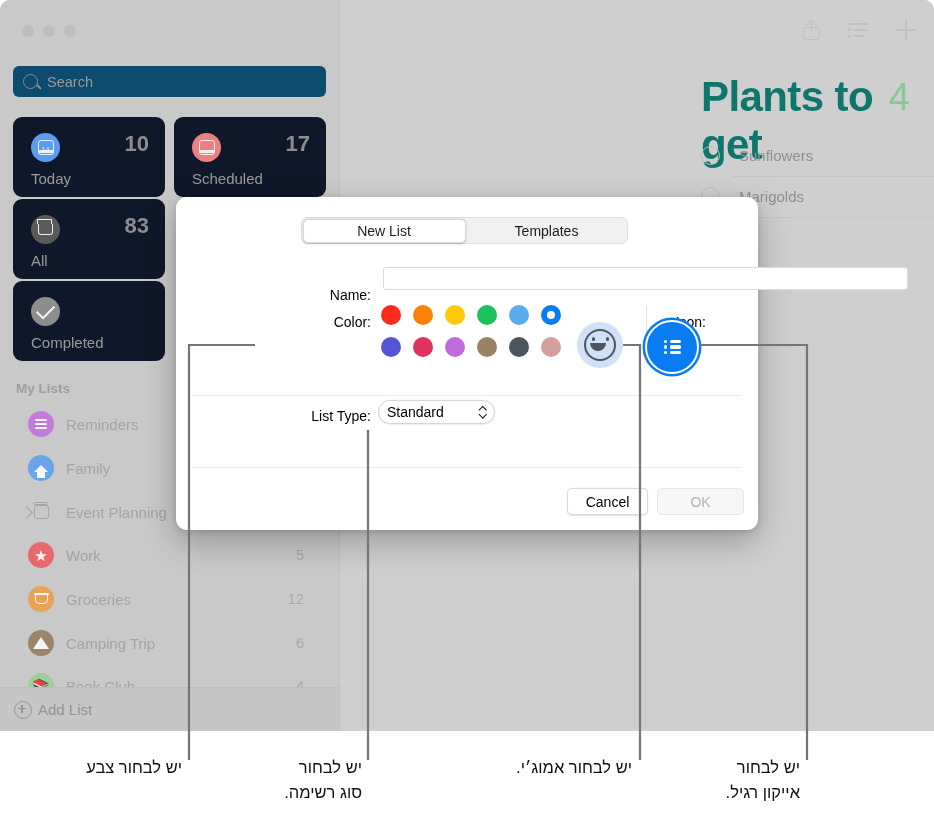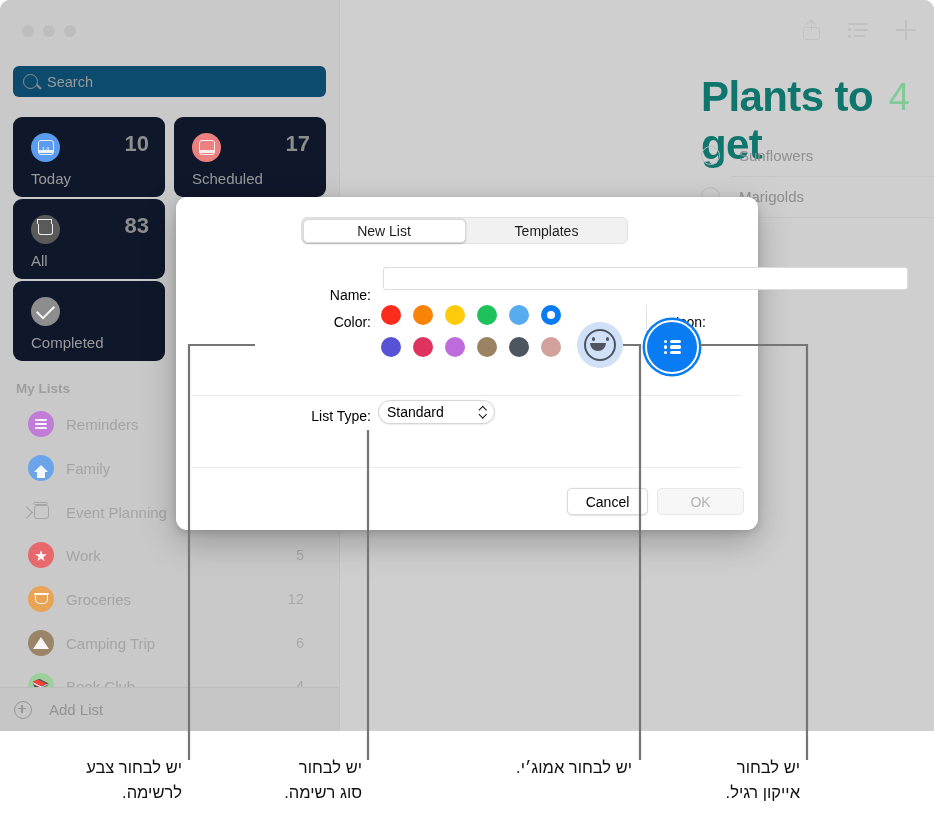--- a/index.html
+++ b/index.html
@@ -143,21 +143,21 @@
   }
   #add-list-plus{
     margin-left:14px;width:16px;height:16px;border-radius:50%;border:1.5px solid #969696;
     position:relative;flex:none;
   }
   #add-list-plus:before,#add-list-plus:after{
     content:"";position:absolute;background:#969696;
   }
   #add-list-plus:before{left:3px;top:6.2px;width:8px;height:1.5px;}
   #add-list-plus:after{left:6.2px;top:3px;width:1.5px;height:8px;}
-  #add-list-label{margin-left:17px;font-size:15px;color:#939393;}
+  #add-list-label{margin-left:6px;font-size:15px;color:#939393;}
 
   
   #toolbar{position:absolute;right:18px;top:20px;display:flex;align-items:center;gap:28px;}
   .tb{opacity:.55;}
   .tb-share{width:17px;height:20px;position:relative;}
   .tb-share .bx{
     position:absolute;left:0;bottom:0;width:17px;height:13px;
     border:1.8px solid #b6b6b6;border-radius:3px;box-sizing:border-box;
   }
   .tb-share .ar{
@@ -539,21 +539,20 @@
     <path d="M368 430 L368 760"></path>
 
     <path d="M623 345 L640 345 L640 760"></path>
 
     <path d="M700 345 L807 345 L807 760"></path>
   </g>
 </svg>
 
 <div class="cap" style="left:20px;top:755px;width:162px;">
   <div>יש לבחור צבע</div>
-  <div>לרשימה.</div>
 </div>
 
 <div class="cap" style="left:205px;top:755px;width:157px;">
   <div>יש לבחור</div>
   <div>סוג רשימה.</div>
 </div>
 
 <div class="cap" style="left:452px;top:755px;width:180px;">
   <div>יש לבחור אמוג׳י.</div>
 </div>

